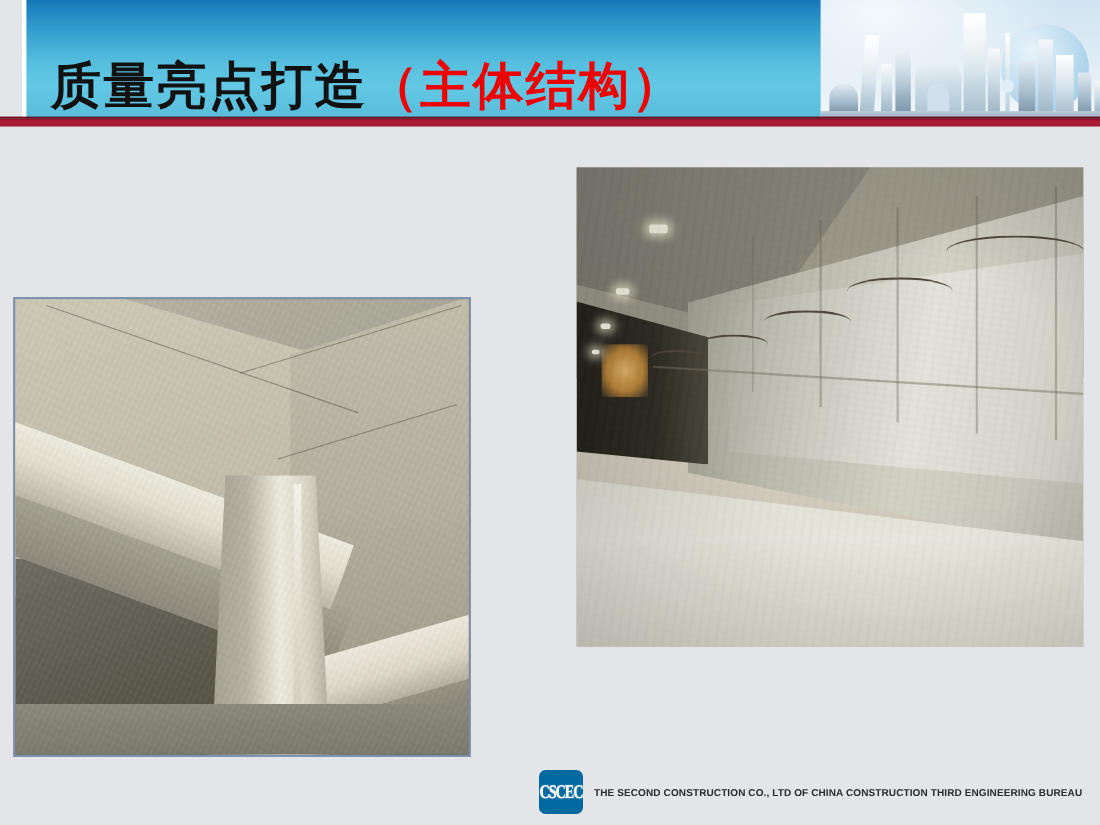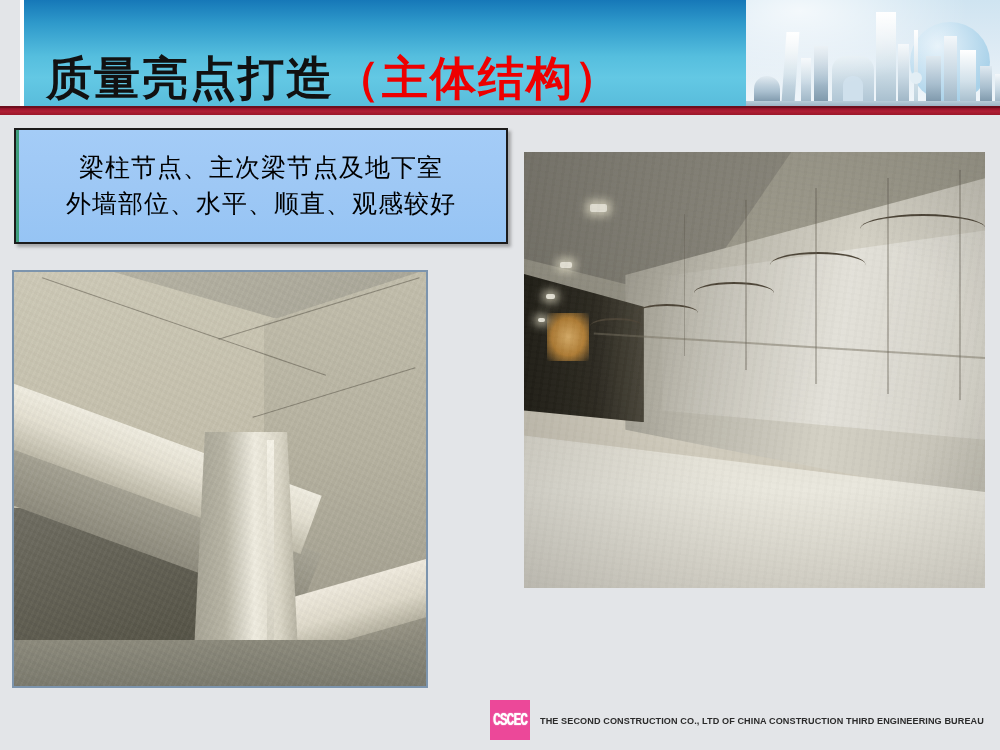--- a/index.html
+++ b/index.html
@@ -223,25 +223,26 @@
     position:absolute;inset:0;
     background:radial-gradient(ellipse at 62% 48%, rgba(0,0,0,0) 40%, rgba(0,0,0,.18) 100%);
   }
 
   
   .footer{
     position:absolute;left:490px;top:697px;width:500px;height:46px;
     display:flex;align-items:center;
   }
   .logo-mark{
-    width:40px;height:40px;flex:0 0 40px;background:#ec4899;
+    width:40px;height:40px;flex:0 0 40px;background:#0369a1;
     display:flex;align-items:center;justify-content:center;
-    font-family:Liberation Mono, monospace;
+    font-family:Liberation Serif, serif;
     color:#ffffff;font-size:13px;font-weight:700;letter-spacing:-1px;
     position:relative;
+    border-radius:6px;
   }
   .logo-mark span{
     display:block;transform:scaleY(1.35);
     text-shadow:0 0 1px #ffffff;
   }
   .logo-text{margin-left:10px;}
   .logo-cn{
     font-family:"DejaVu Sans","Liberation Sans",sans-serif;
     font-size:25px;font-weight:700;color:#111111;
     letter-spacing:1px;line-height:1.05;white-space:nowrap;
@@ -286,25 +287,20 @@
     </div>
 
     <h1 class="header-title">
       <span>质量亮点打造</span><span class="paren">（主体结构）</span>
     </h1>
     <div class="header-left-edge"></div>
   </div>
   <div class="redline-top"></div>
   <div class="redline"></div>
 
-  <div class="caption-box">
-    <div class="edge-teal"></div>
-    <div class="caption-line">梁柱节点、主次梁节点及地下室</div>
-    <div class="caption-line">外墙部位、水平、顺直、观感较好</div>
-  </div>
 
   <div class="photo photo-left">
     <div class="pl-bg"></div>
     <div class="pl-ceil-l"></div>
     <div class="pl-ceil-r"></div>
     <div class="pl-dark-l"></div>
     <div class="pl-dark-r"></div>
     <div class="pl-beam-l2"></div>
     <div class="pl-beam-l"></div>
     <div class="pl-beam-r2"></div>

